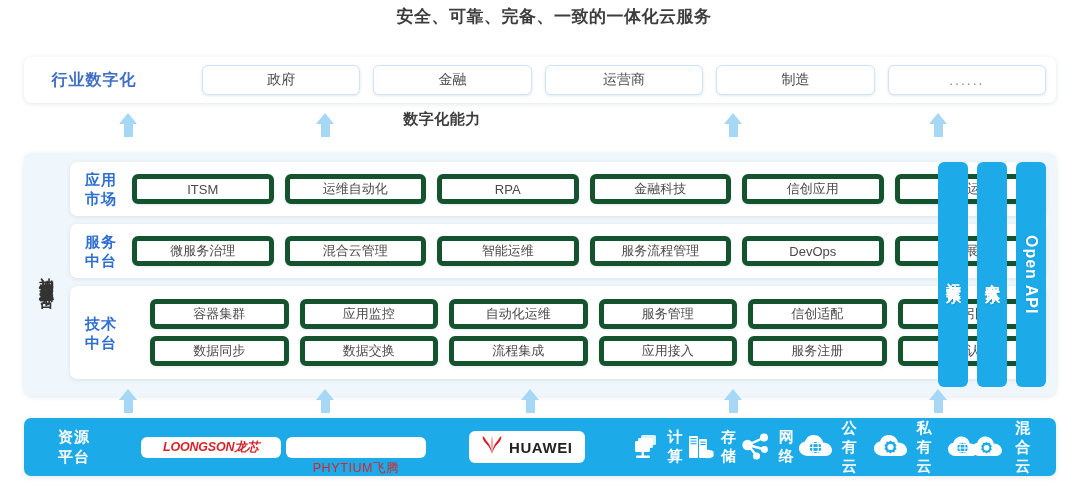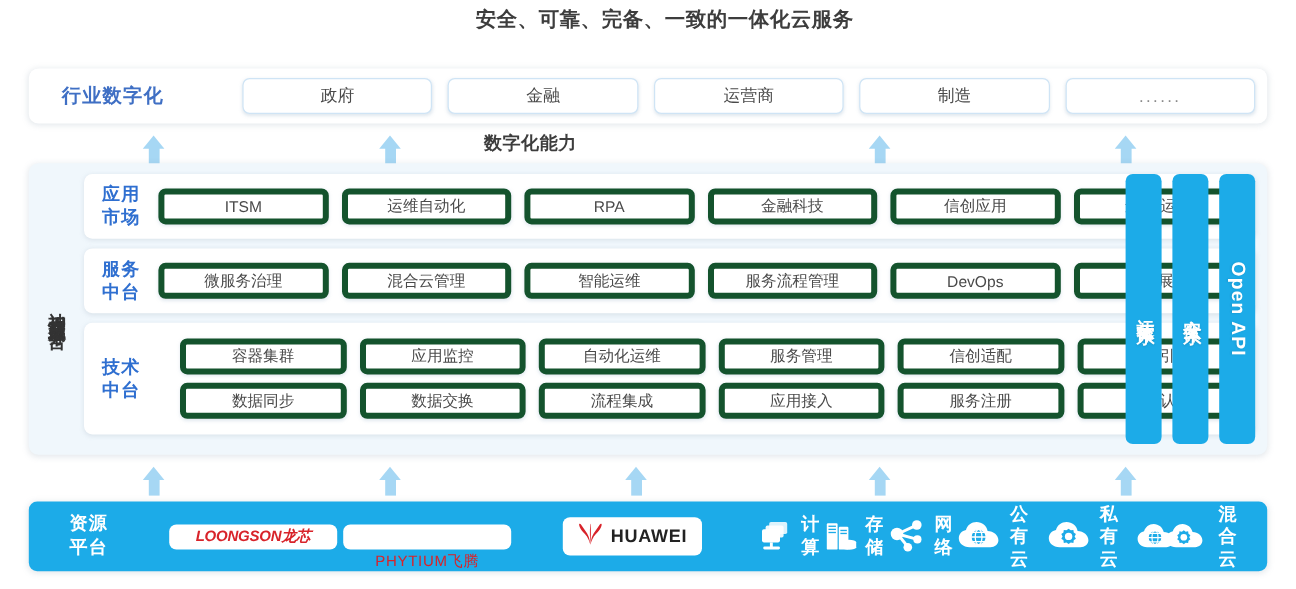--- a/index.html
+++ b/index.html
@@ -97,21 +97,21 @@
     text-align: center;
     font-size: 15px;
     font-weight: bold;
     color: #3d3d3d;
     letter-spacing: .5px;
   }
 
   
   .platform {
     position: absolute;
-    left: 24px; top: 136px;
+    left: 24px; top: 153px;
     width: 1032px; height: 243px;
     background: #f0f7fc;
     border-radius: 8px;
     box-shadow: 0 1px 5px rgba(120,140,160,.20);
     display: flex;
   }
   .platform-side {
     width: 46px;
     flex: none;
     display: flex;

